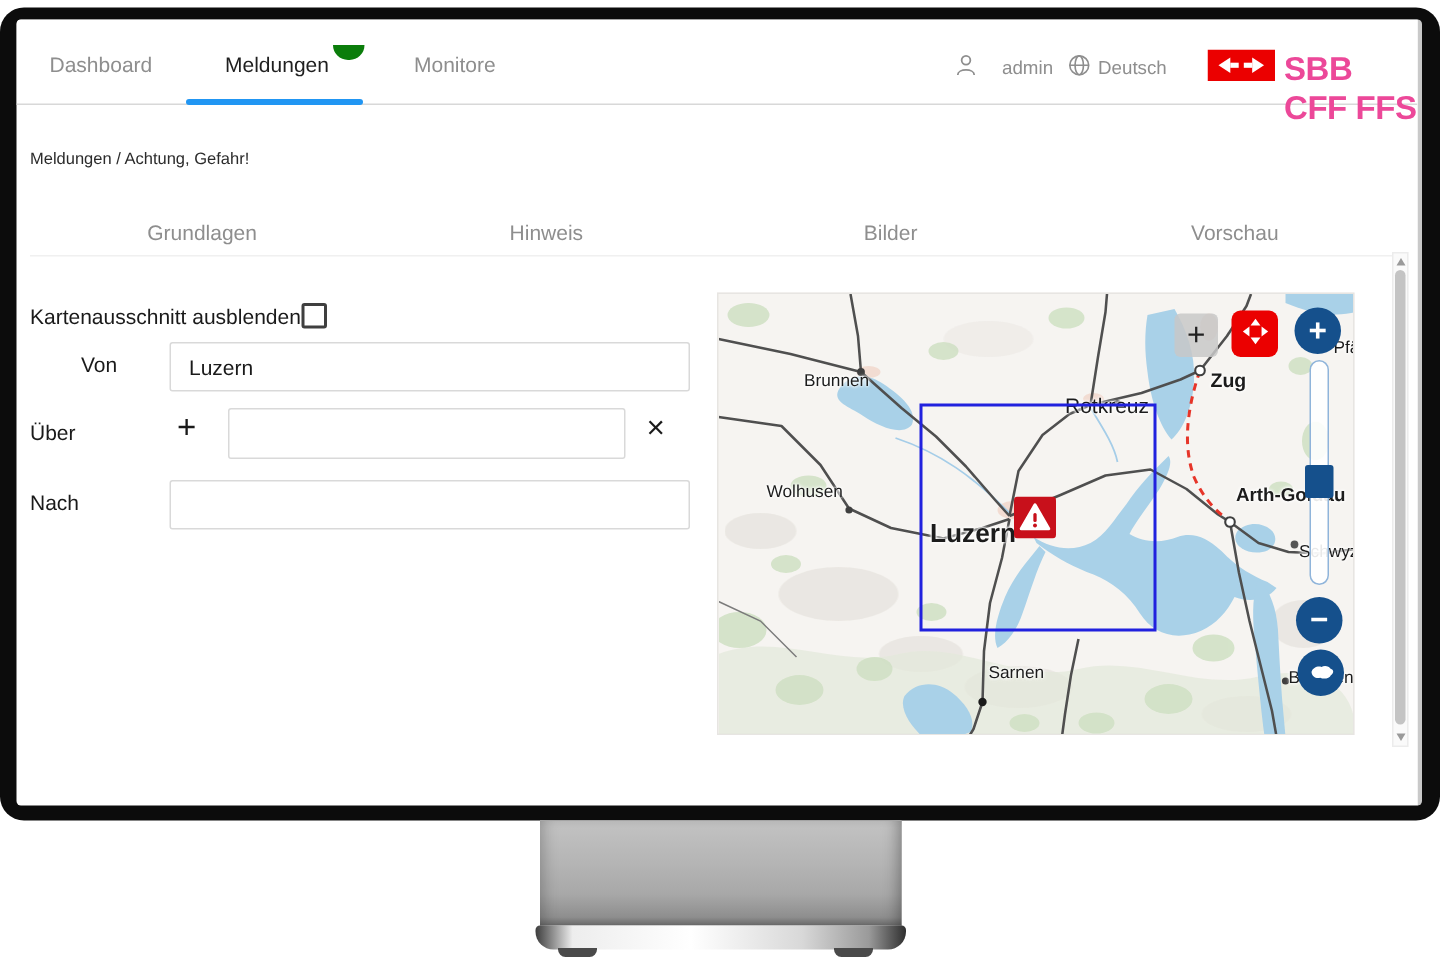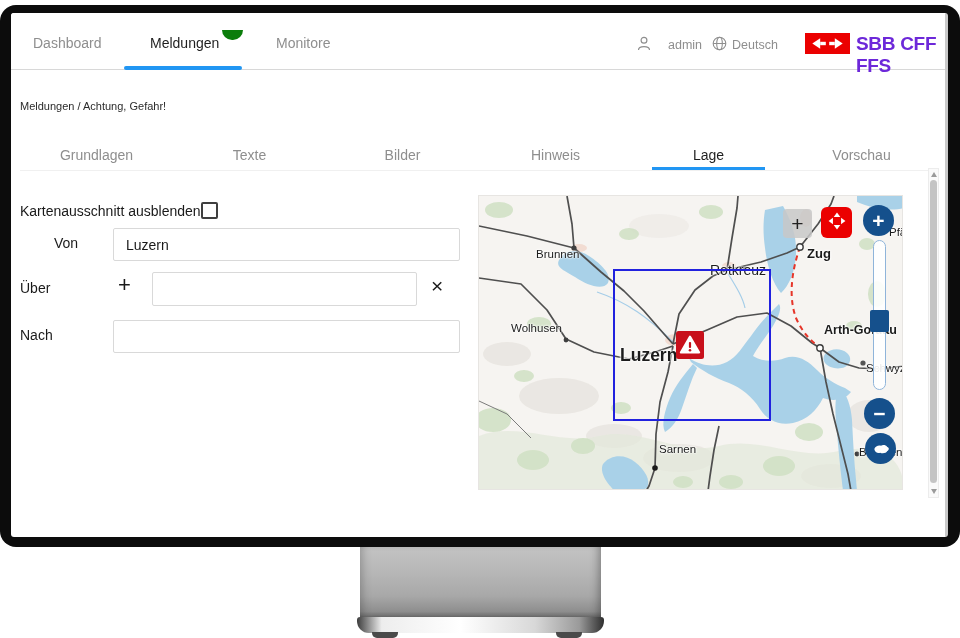--- a/index.html
+++ b/index.html
@@ -33,22 +33,22 @@
   .nav-dashboard { left:22px; } .nav-meldungen { left:139px; } .nav-monitore { left:265px;text-align:center; }
   .nav-underline { position:absolute; left:113px; top:53px; width:118px; height:4px;
                    border-radius:2px; }
   .nav-badge { position:absolute; left:211px; top:17px; width:21px; height:10px;
                border-radius:0 0 21px 21px; }
   .nav-user-icon   { position:absolute; left:626px; top:23px; }
   .nav-user-label  { position:absolute; left:645px; top:25px; font-size:12.5px; color:#8e8e8e;margin-left:12px; }
   .nav-globe-icon  { position:absolute; left:701px; top:23px; }
   .nav-lang-label  { position:absolute; left:721px; top:25px; font-size:12.5px; color:#8e8e8e; }
   .sbb-flag { position:absolute; left:794px; top:20px; width:45px; height:21px; }
-  .sbb-text { position:absolute; left:845px; top:20px; font-size:19px; font-weight:bold;
-              color:#6d28d9; letter-spacing:-0.3px; }
+  .sbb-text { position:absolute; left:845px; top:20px; font-size:22px; font-weight:bold;
+              color:#ec4899; letter-spacing:-0.3px; }
 
   
   .breadcrumb { position:absolute; left:9px; top:87px; font-size:11px; color:#2b2b2b; }
 
   
   .tabs { position:absolute; left:9px; top:126px; width:918px; height:32px; display:flex;
           border-bottom:1px solid #f0f0f0; }
   .tab { flex:1; text-align:center; font-size:14px; color:#8e8e8e; padding-top:8px;
          position:relative; cursor:pointer; }
   .tab.active { color:#1f1f1f; }
@@ -167,27 +167,22 @@
           </g>
         </svg>
     </span>
     <span class="sbb-text">SBB CFF FFS</span>
   </div>
 
   <div class="breadcrumb">Meldungen / Achtung, Gefahr!</div>
 
   <div class="tabs">
     <div class="tab">Grundlagen</div>
-    <div class="tab">Texte</div>
+    <div class="tab">Hinweis</div>
     <div class="tab">Bilder</div>
-    <div class="tab">Hinweis</div>
-    <div class="tab active">
-      <span>Lage</span>
-      <span class="tab-underline" style="background:#2196f3;"></span>
-    </div>
     <div class="tab">Vorschau</div>
   </div>
 
   <span class="form-label lbl-hide">Kartenausschnitt ausblenden</span>
   <input type="checkbox" class="hide-checkbox" style="">
 
   <span class="form-label lbl-von">Von</span>
   <input type="text" class="text-input inp-von" value="Luzern" style="">
 
   <span class="form-label lbl-ueber">Über</span>

